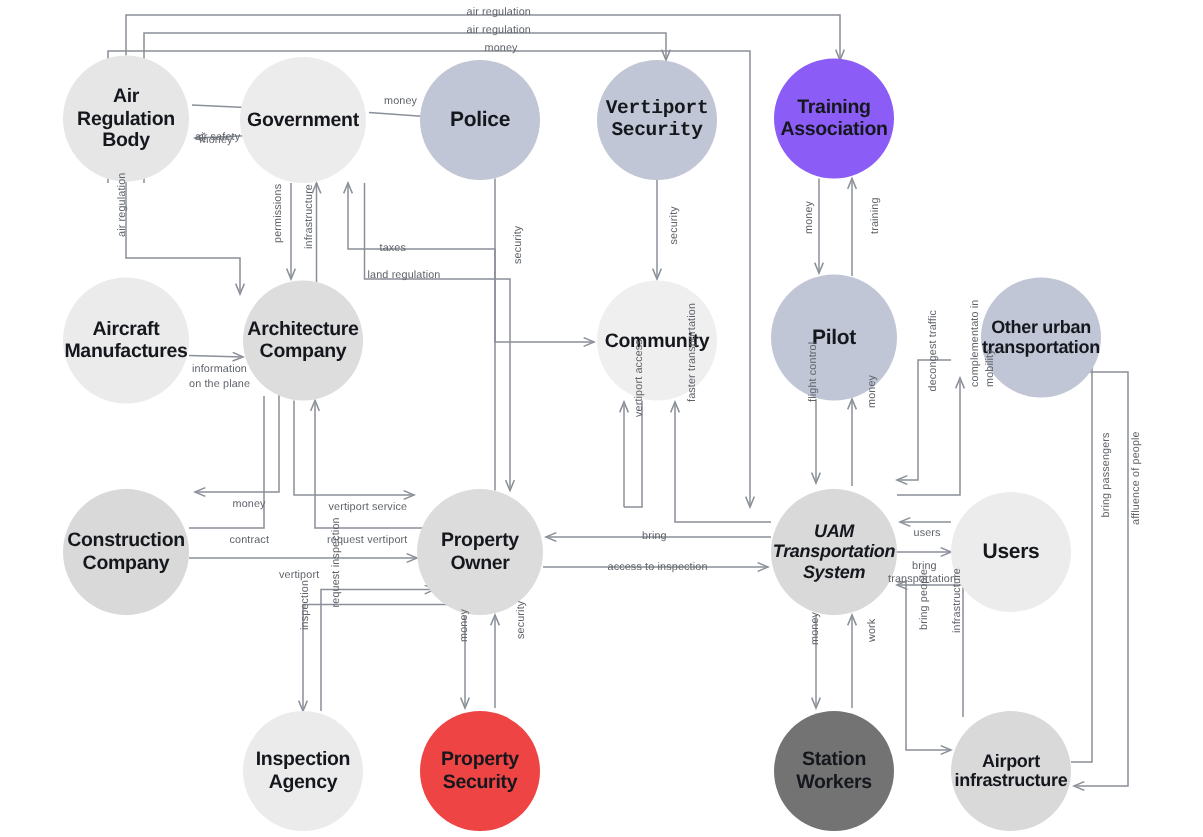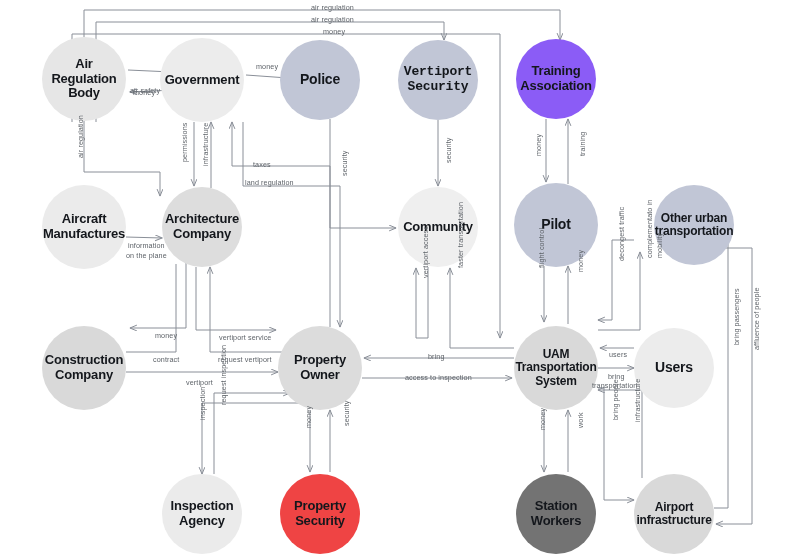--- a/index.html
+++ b/index.html
@@ -143,21 +143,21 @@
       </div>
       <div class="node" style="left: 634px; top: 185px; width: 80px; height: 80px; background: rgb(193, 198, 214); font-size: 12px; margin-left: 20px;">
         <span>Other urban transportation</span>
       </div>
       <div class="node" style="left: 42px; top: 326px; width: 84px; height: 84px; background: rgb(217, 217, 217); font-size: 13px;">
         <span>Construction Company</span>
       </div>
       <div class="node" style="left: 278px; top: 326px; width: 84px; height: 84px; background: rgb(220, 220, 220); font-size: 13px;">
         <span>Property Owner</span>
       </div>
-      <div class="node" style="left: 514px; top: 326px; width: 84px; height: 84px; background: rgb(217, 217, 217); font-size: 12px;">
+      <div class="node" style="left: 514px; top: 326px; width: 84px; height: 84px; background: rgb(217, 217, 217); font-size: 12px; font-style: italic;">
         <span>UAM Transportation System</span>
       </div>
       <div class="node" style="left: 634px; top: 328px; width: 80px; height: 80px; background: rgb(236, 236, 236); font-size: 14px;">
         <span>Users</span>
       </div>
       <div class="node" style="left: 162px; top: 474px; width: 80px; height: 80px; background: rgb(235, 235, 235); font-size: 13px;">
         <span>Inspection Agency</span>
       </div>
       <div class="node" style="left: 280px; top: 474px; width: 80px; height: 80px; background: #ef4444; font-size: 13px;">
         <span>Property Security</span>

